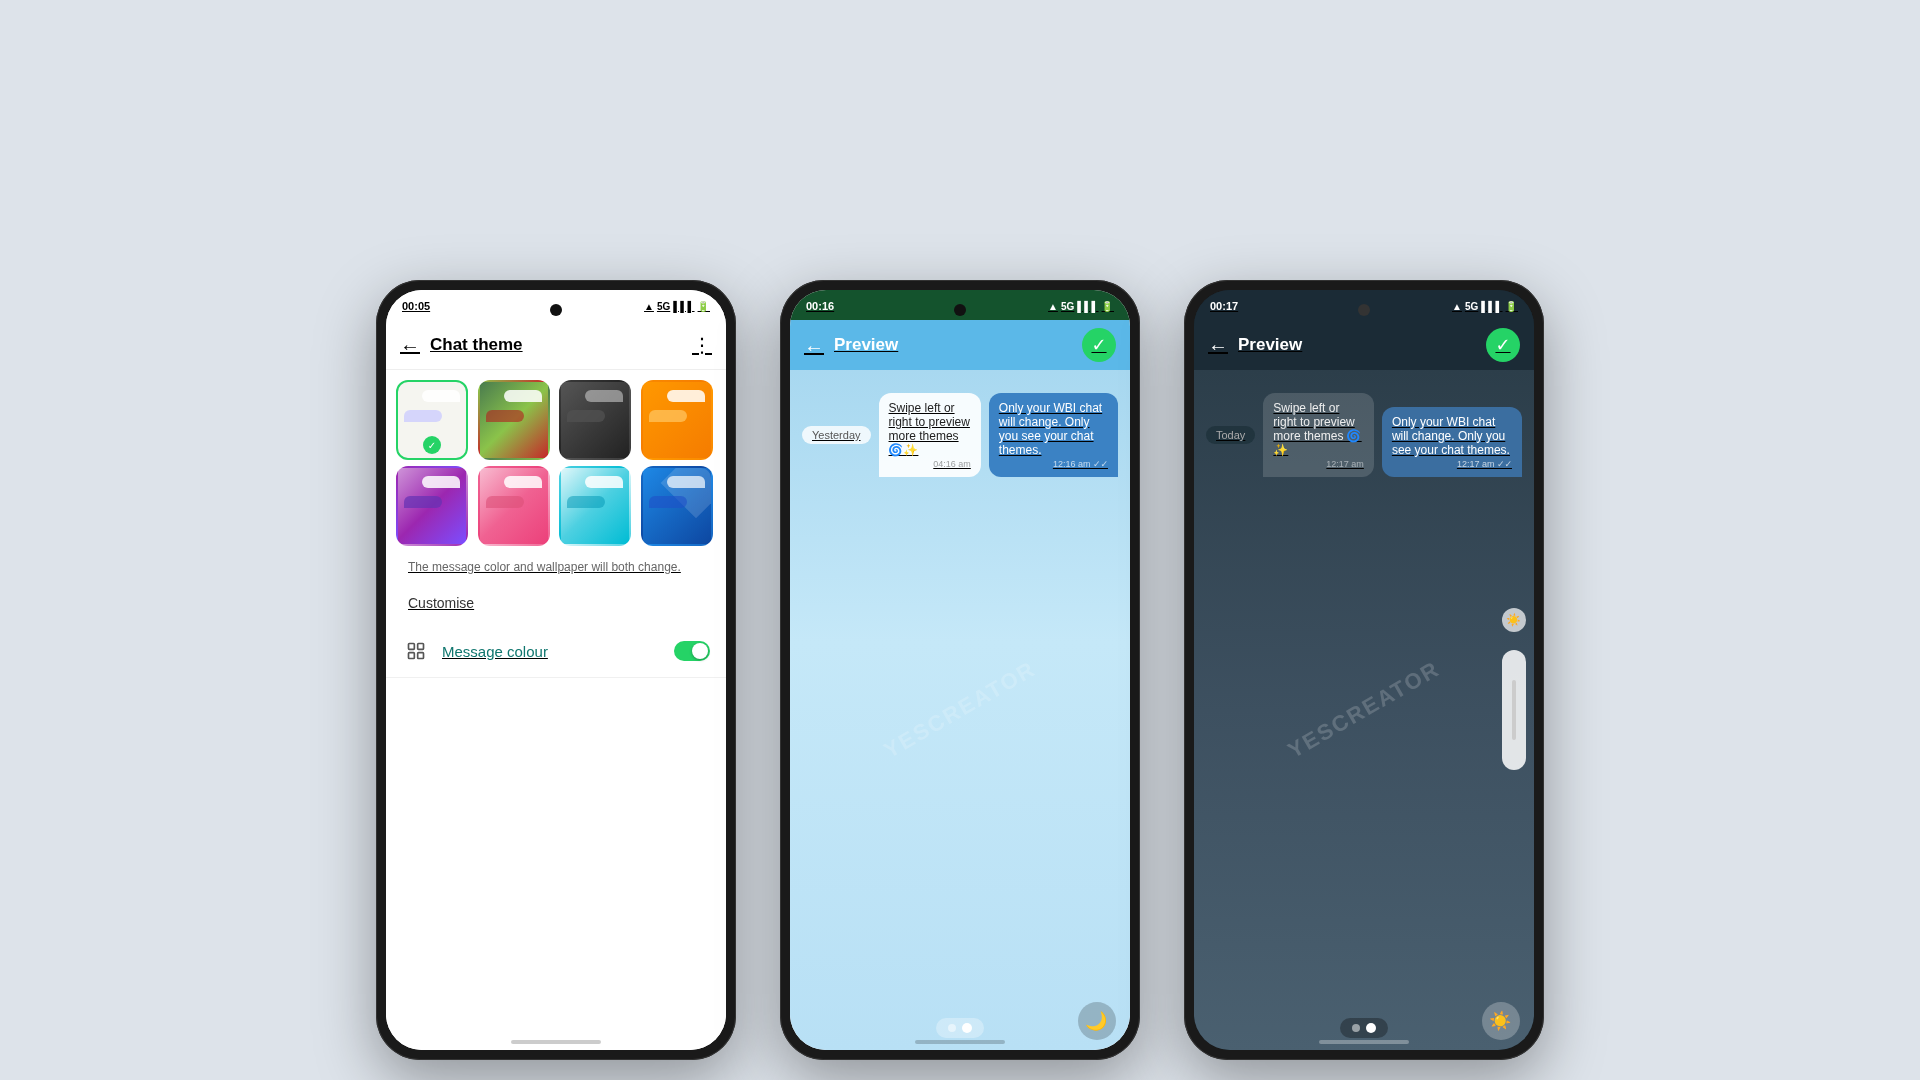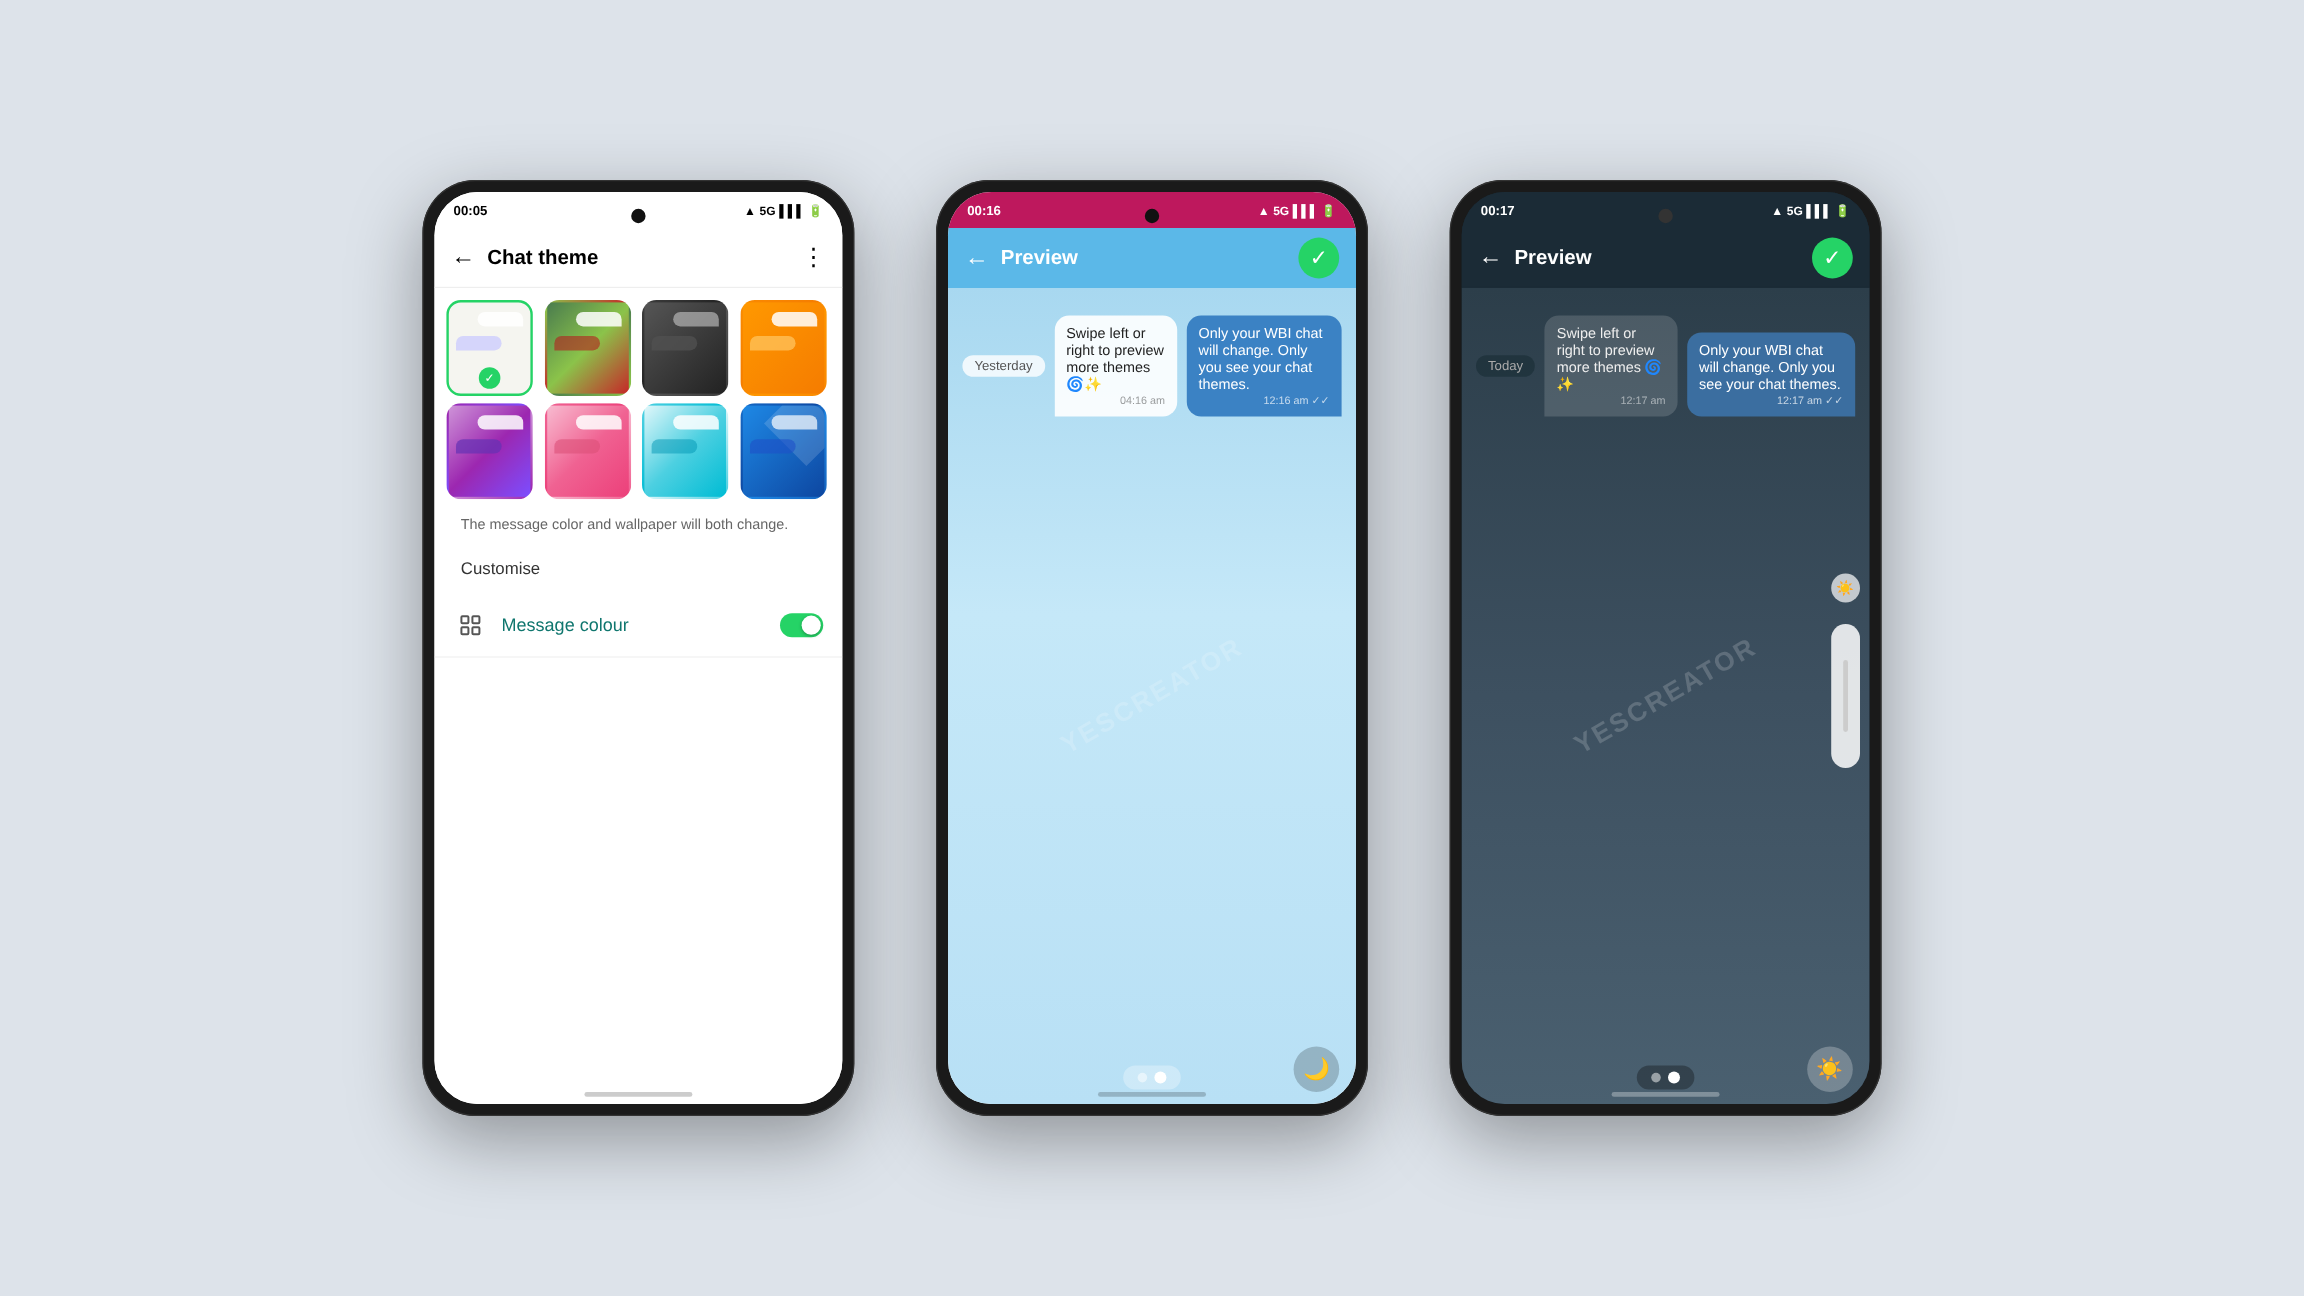--- a/index.html
+++ b/index.html
@@ -8,26 +8,27 @@
       display: flex;
       justify-content: center;
       align-items: center;
       width: 1920px;
       height: 1080px;
       font-family: 'Segoe UI', Arial, sans-serif;
       overflow: hidden;
     }
     .phones-container {
       display: flex;
-      gap: 68px;
-      align-items: center;
+      gap: 44px;
+      align-items: flex-end;
       justify-content: center;
       width: 100%;
       height: 100%;
       padding: 20px 0;
+      text-decoration: underline;
     }
     
     .phone {
       width: 360px;
       height: 780px;
       background: #1a1a1a;
       border-radius: 44px;
       padding: 10px;
       position: relative;
       box-shadow: 0 20px 60px rgba(0,0,0,0.35), inset 0 0 0 1px #333;
@@ -516,21 +517,21 @@
 
       </div>
       <div class="home-indicator light-indicator"></div>
     </div>
   </div>
 
   <div class="phone">
     <div class="phone-inner">
       <div class="phone-camera"></div>
 
-      <div class="status-bar dark" style="background:#be185d;">
+      <div class="status-bar dark" style="background:#14532d;">
         <span>00:16</span>
         <div class="status-icons">
           <span>▲</span>
           <span>5G</span>
           <span>▌▌▌</span>
           <span>🔋</span>
         </div>
       </div>
 
       <div class="app-header" style="background:#5bb8e8; border-bottom:none;">

